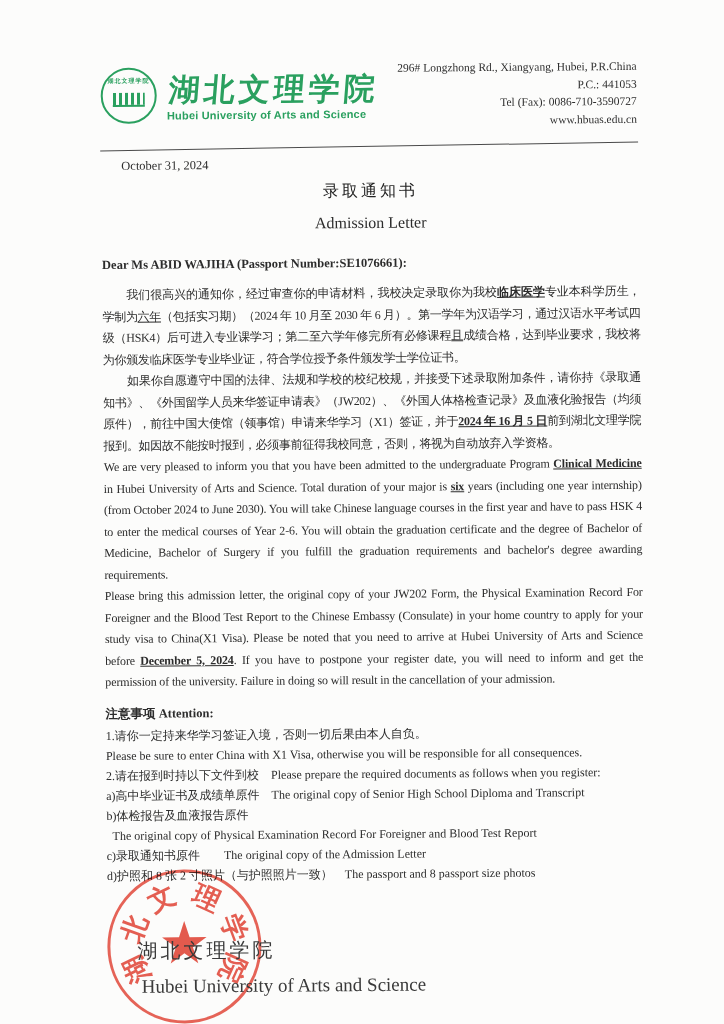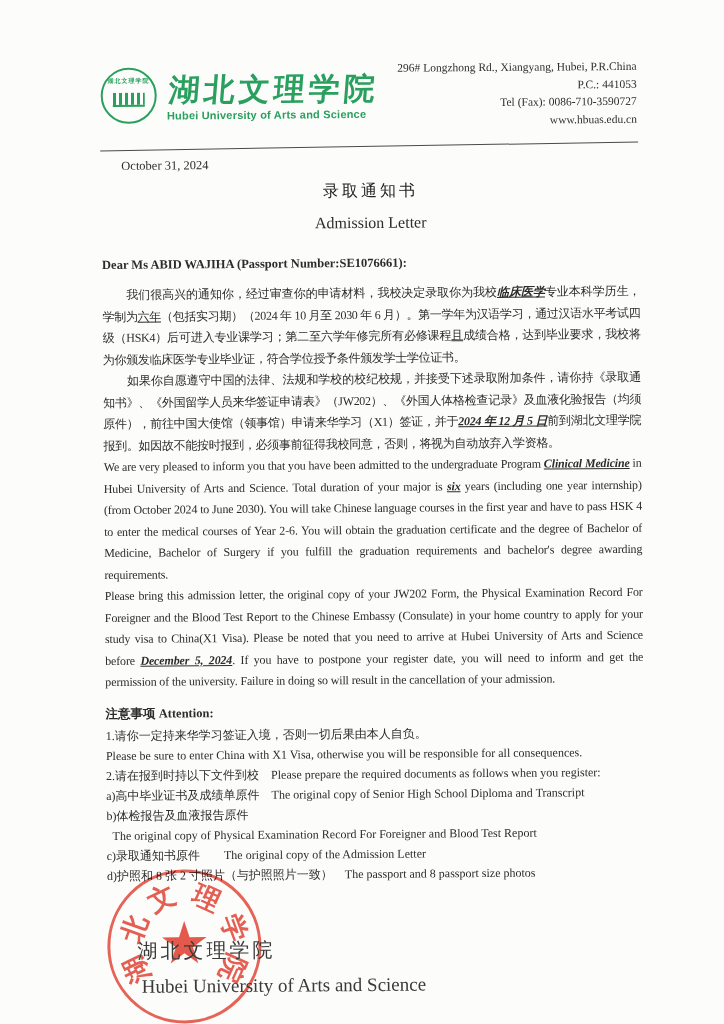--- a/index.html
+++ b/index.html
@@ -39,21 +39,21 @@
   
   .main{position:absolute;left:104px;top:157px;width:538px;}
   .date{font-size:12.5px;margin-left:20px;}
   .title-cn{text-align:center;font-size:16px;letter-spacing:3px;margin-top:9px;color:#222;}
   .title-en{text-align:center;font-size:16px;margin-top:12px;}
   .salutation{margin-top:24px;font-weight:bold;font-size:12.5px;}
   .para{text-align:justify;font-size:12px;margin:0;}
   .para.zh{line-height:21.5px;letter-spacing:-0.3px;text-indent:24px;}
   .para.en{line-height:21.5px;letter-spacing:-0.15px;}
   .zh1{margin-top:12px;}
-  .b{font-weight:bold;font-style:italic;}
+  .b{font-weight:bold;}
   .u{text-decoration:underline;}
   
   .attention{margin-top:12px;}
   .att-h{font-weight:bold;font-size:12.5px;margin-bottom:3px;}
   .att-item{font-size:12px;line-height:20px;white-space:pre-wrap;}
   
   .footer{position:relative;height:175px;margin-top:2px;}
   .stamp{position:absolute;left:0;top:-18px;width:154px;height:154px;mix-blend-mode:multiply;}
   .stamp-ring{position:absolute;inset:0;border:3.5px solid rgba(224,72,58,0.85);border-radius:50%;box-sizing:border-box;}
   .stamp-star{
@@ -96,21 +96,21 @@
 
     <div class="divider"></div>
 
     <div class="main">
       <div class="date">October 31, 2024</div>
       <div class="title-cn">录取通知书</div>
       <div class="title-en">Admission Letter</div>
       <div class="salutation">Dear Ms ABID WAJIHA (Passport Number:SE1076661):</div>
 
       <p class="para zh zh1"><span>我们很高兴的通知你，经过审查你的申请材料，我校决定录取你为我校</span><span class="b u">临床医学</span><span>专业本科学历生，学制为</span><span class="u">六年</span><span>（包括实习期）（2024 年 10 月至 2030 年 6 月）。第一学年为汉语学习，通过汉语水平考试四级（HSK4）后可进入专业课学习；第二至六学年修完所有必修课程</span><span class="u">且</span><span>成绩合格，达到毕业要求，我校将为你颁发临床医学专业毕业证，符合学位授予条件颁发学士学位证书。</span></p>
-      <p class="para zh"><span>如果你自愿遵守中国的法律、法规和学校的校纪校规，并接受下述录取附加条件，请你持《录取通知书》、《外国留学人员来华签证申请表》（JW202）、《外国人体格检查记录》及血液化验报告（均须原件），前往中国大使馆（领事馆）申请来华学习（X1）签证，并于</span><span class="b u">2024 年 12 月 5 日</span><span>前到湖北文理学院报到。如因故不能按时报到，必须事前征得我校同意，否则，将视为自动放弃入学资格。</span></p>
+      <p class="para zh"><span>如果你自愿遵守中国的法律、法规和学校的校纪校规，并接受下述录取附加条件，请你持《录取通知书》、《外国留学人员来华签证申请表》（JW202）、《外国人体格检查记录》及血液化验报告（均须原件），前往中国大使馆（领事馆）申请来华学习（X1）签证，并于</span><span class="b u">2024 年 16 月 5 日</span><span>前到湖北文理学院报到。如因故不能按时报到，必须事前征得我校同意，否则，将视为自动放弃入学资格。</span></p>
       <p class="para en"><span>We are very pleased to inform you that you have been admitted to the undergraduate Program </span><span class="b u">Clinical Medicine</span><span> in Hubei University of Arts and Science. Total duration of your major is </span><span class="b u">six</span><span> years (including one year internship)(from October 2024 to June 2030). You will take Chinese language courses in the first year and have to pass HSK 4 to enter the medical courses of Year 2-6. You will obtain the graduation certificate and the degree of Bachelor of Medicine, Bachelor of Surgery if you fulfill the graduation requirements and bachelor's degree awarding requirements.</span></p>
       <p class="para en"><span>Please bring this admission letter, the original copy of your JW202 Form, the Physical Examination Record For Foreigner and the Blood Test Report to the Chinese Embassy (Consulate) in your home country to apply for your study visa to China(X1 Visa). Please be noted that you need to arrive at Hubei University of Arts and Science before </span><span class="b u">December 5, 2024</span><span>. If you have to postpone your register date, you will need to inform and get the permission of the university. Failure in doing so will result in the cancellation of your admission.</span></p>
 
       <div class="attention">
         <div class="att-h">注意事项 Attention:</div>
         <div class="att-item">1.请你一定持来华学习签证入境，否则一切后果由本人自负。</div>
         <div class="att-item">Please be sure to enter China with X1 Visa, otherwise you will be responsible for all consequences.</div>
         <div class="att-item">2.请在报到时持以下文件到校　Please prepare the required documents as follows when you register:</div>
         <div class="att-item">a)高中毕业证书及成绩单原件　The original copy of Senior High School Diploma and Transcript</div>
         <div class="att-item">b)体检报告及血液报告原件</div>

